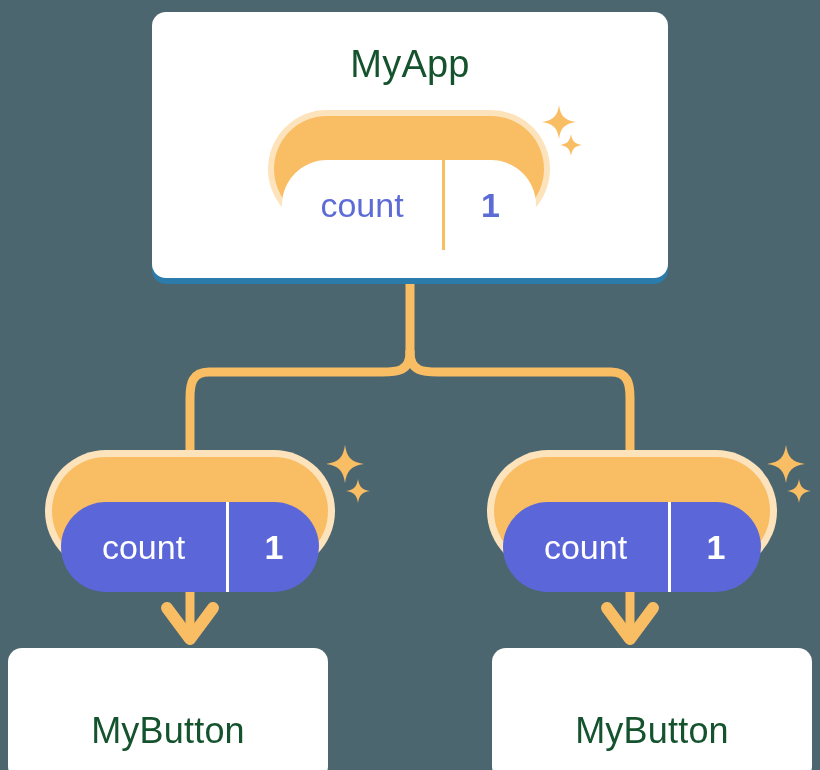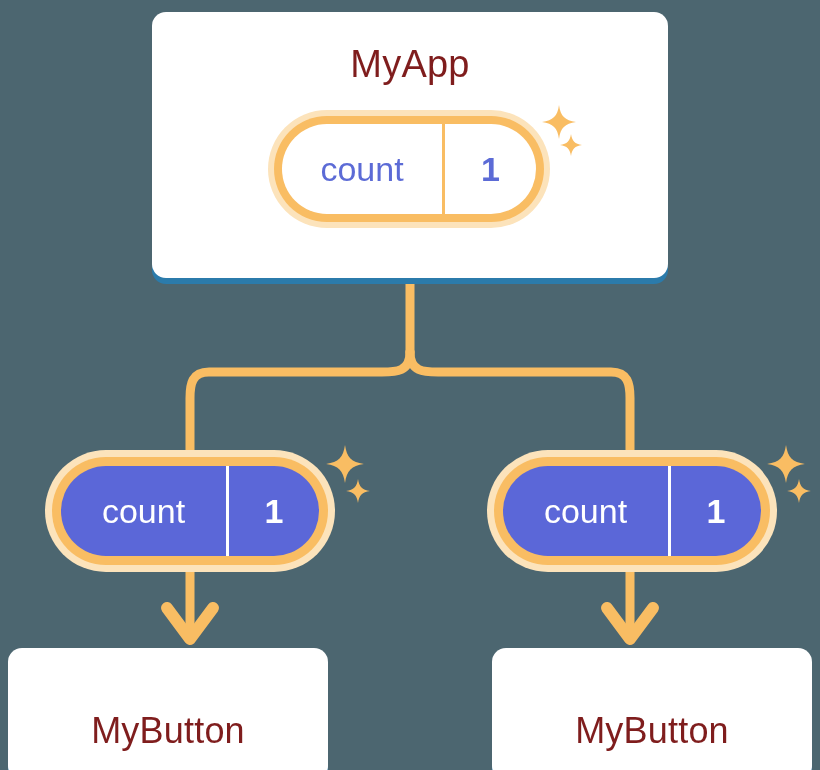--- a/index.html
+++ b/index.html
@@ -35,21 +35,21 @@
   
   .card {
     position: absolute;
     background: #ffffff;
     border-radius: 14px;
     box-shadow: 0 6px 0 0 #2b7bab;
     box-sizing: border-box;
   }
 
   .card-title {
-    color: #7f1d1d;
+    color: #14532d;
     text-align: center;
     font-weight: 400;
     letter-spacing: 0.2px;
     white-space: nowrap;
   }
 
   #app-card {
     left: 152px;
     top: 12px;
     width: 516px;
@@ -96,20 +96,21 @@
     border-radius: 999px;
     background: #f9bd63;
   }
   .pill-body {
     position: absolute;
     box-sizing: border-box;
     border-radius: 999px;
     display: flex;
     align-items: stretch;
     overflow: hidden;
+    margin-top: 36px;
   }
   .pill-key, .pill-val {
     display: flex;
     align-items: center;
     justify-content: center;
     white-space: nowrap;
   }
 
   
   #pill-app { left: 268px; top: 110px; width: 282px; height: 118px; }

